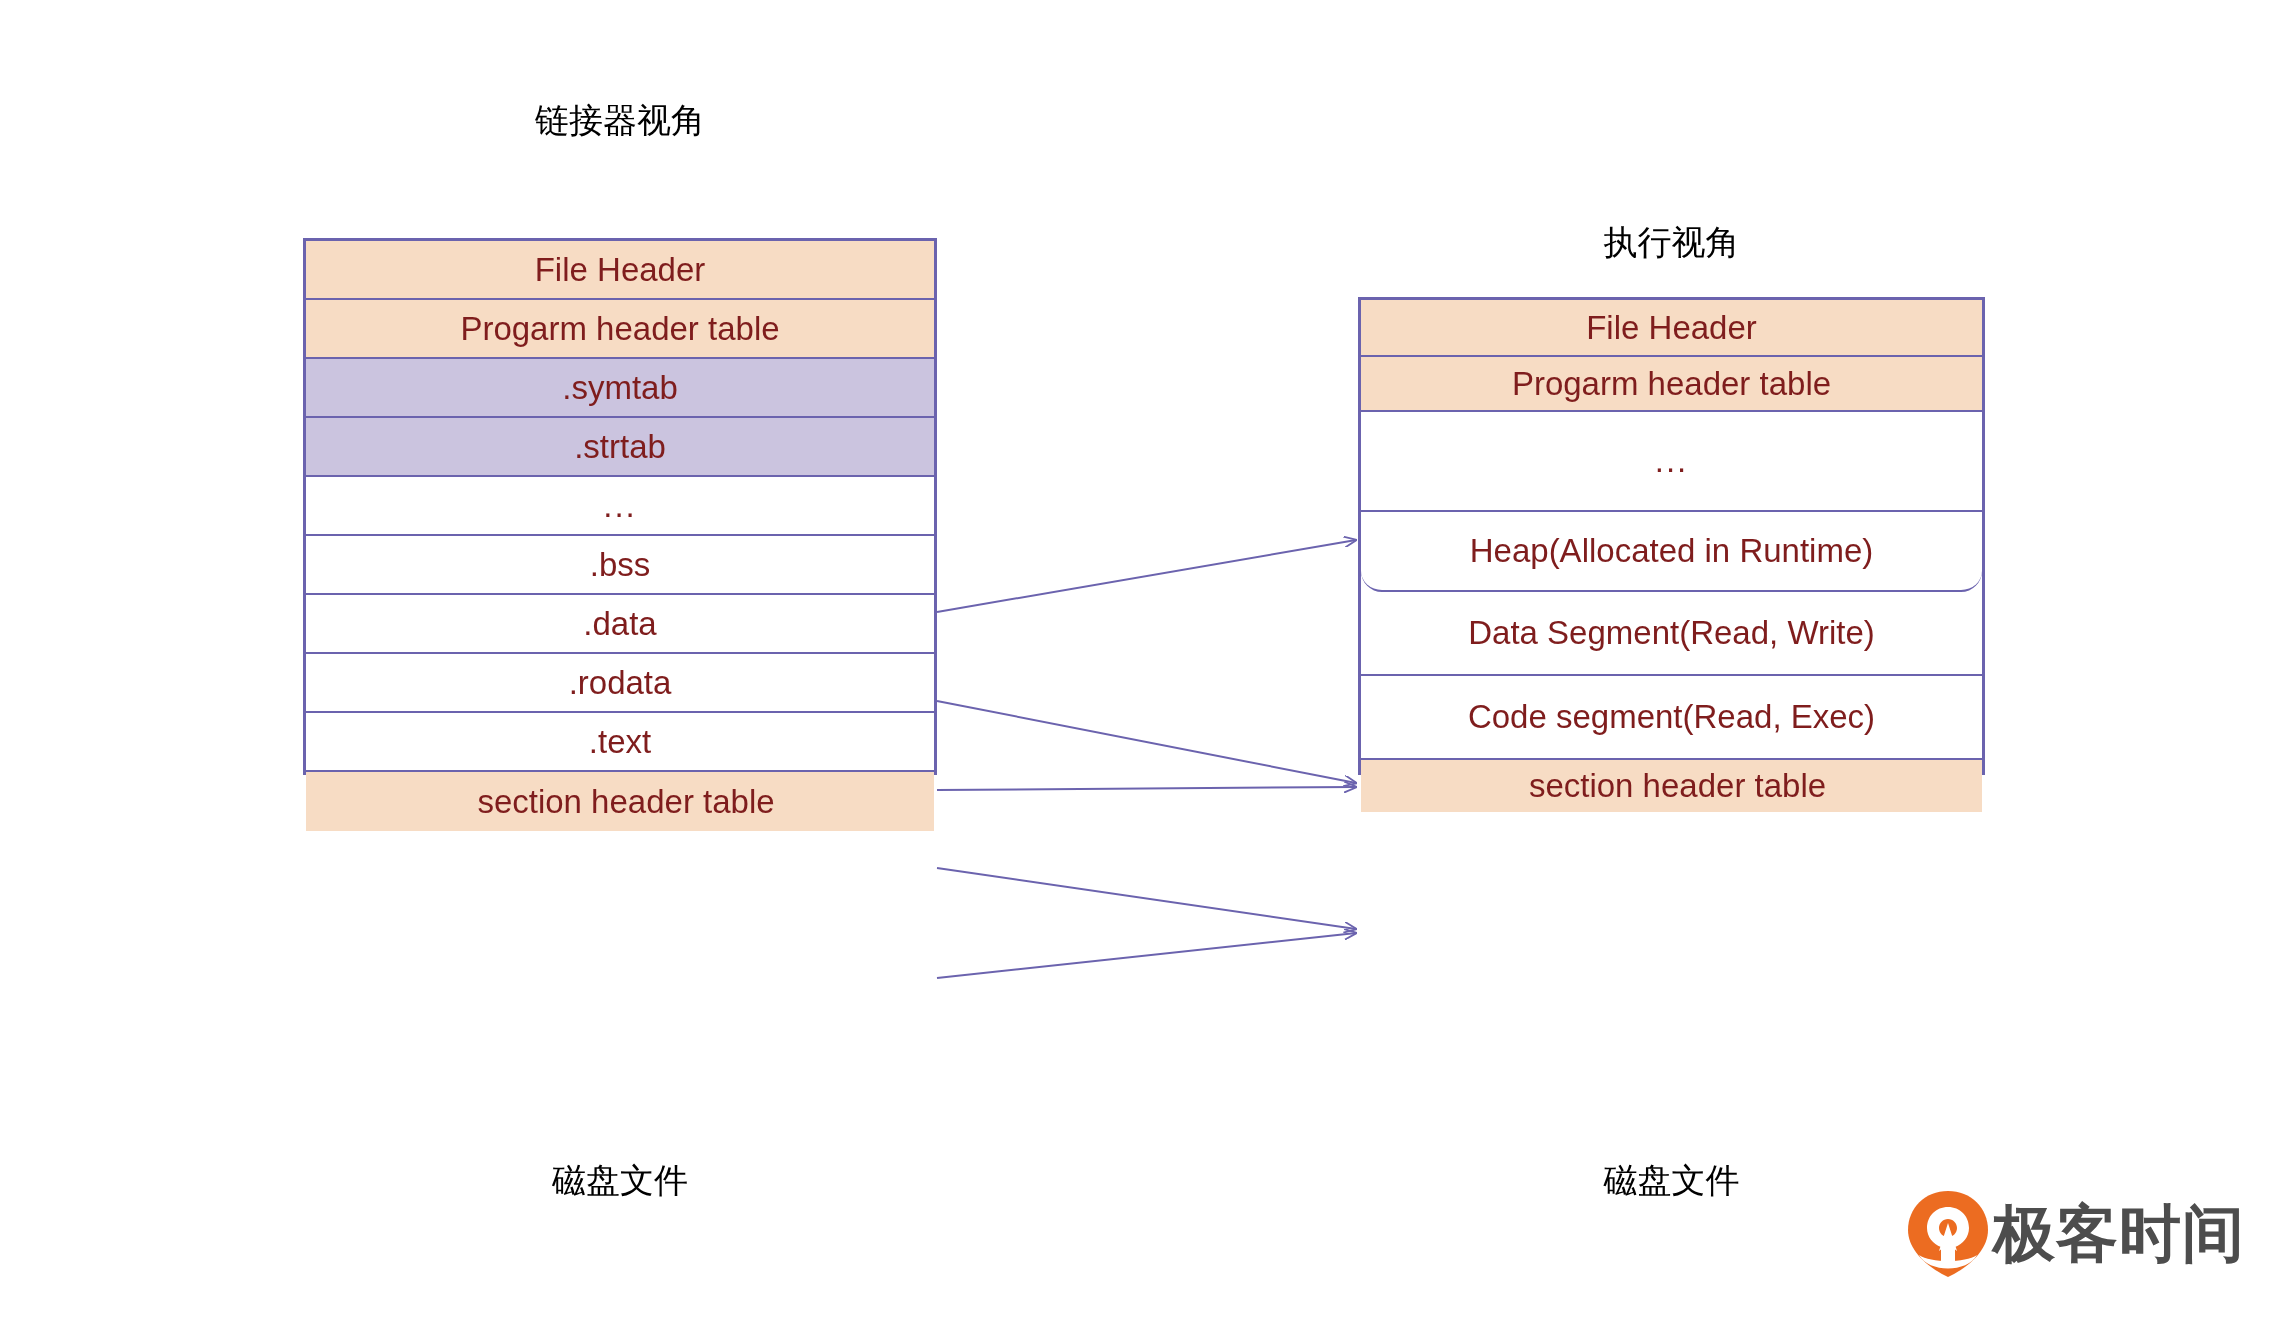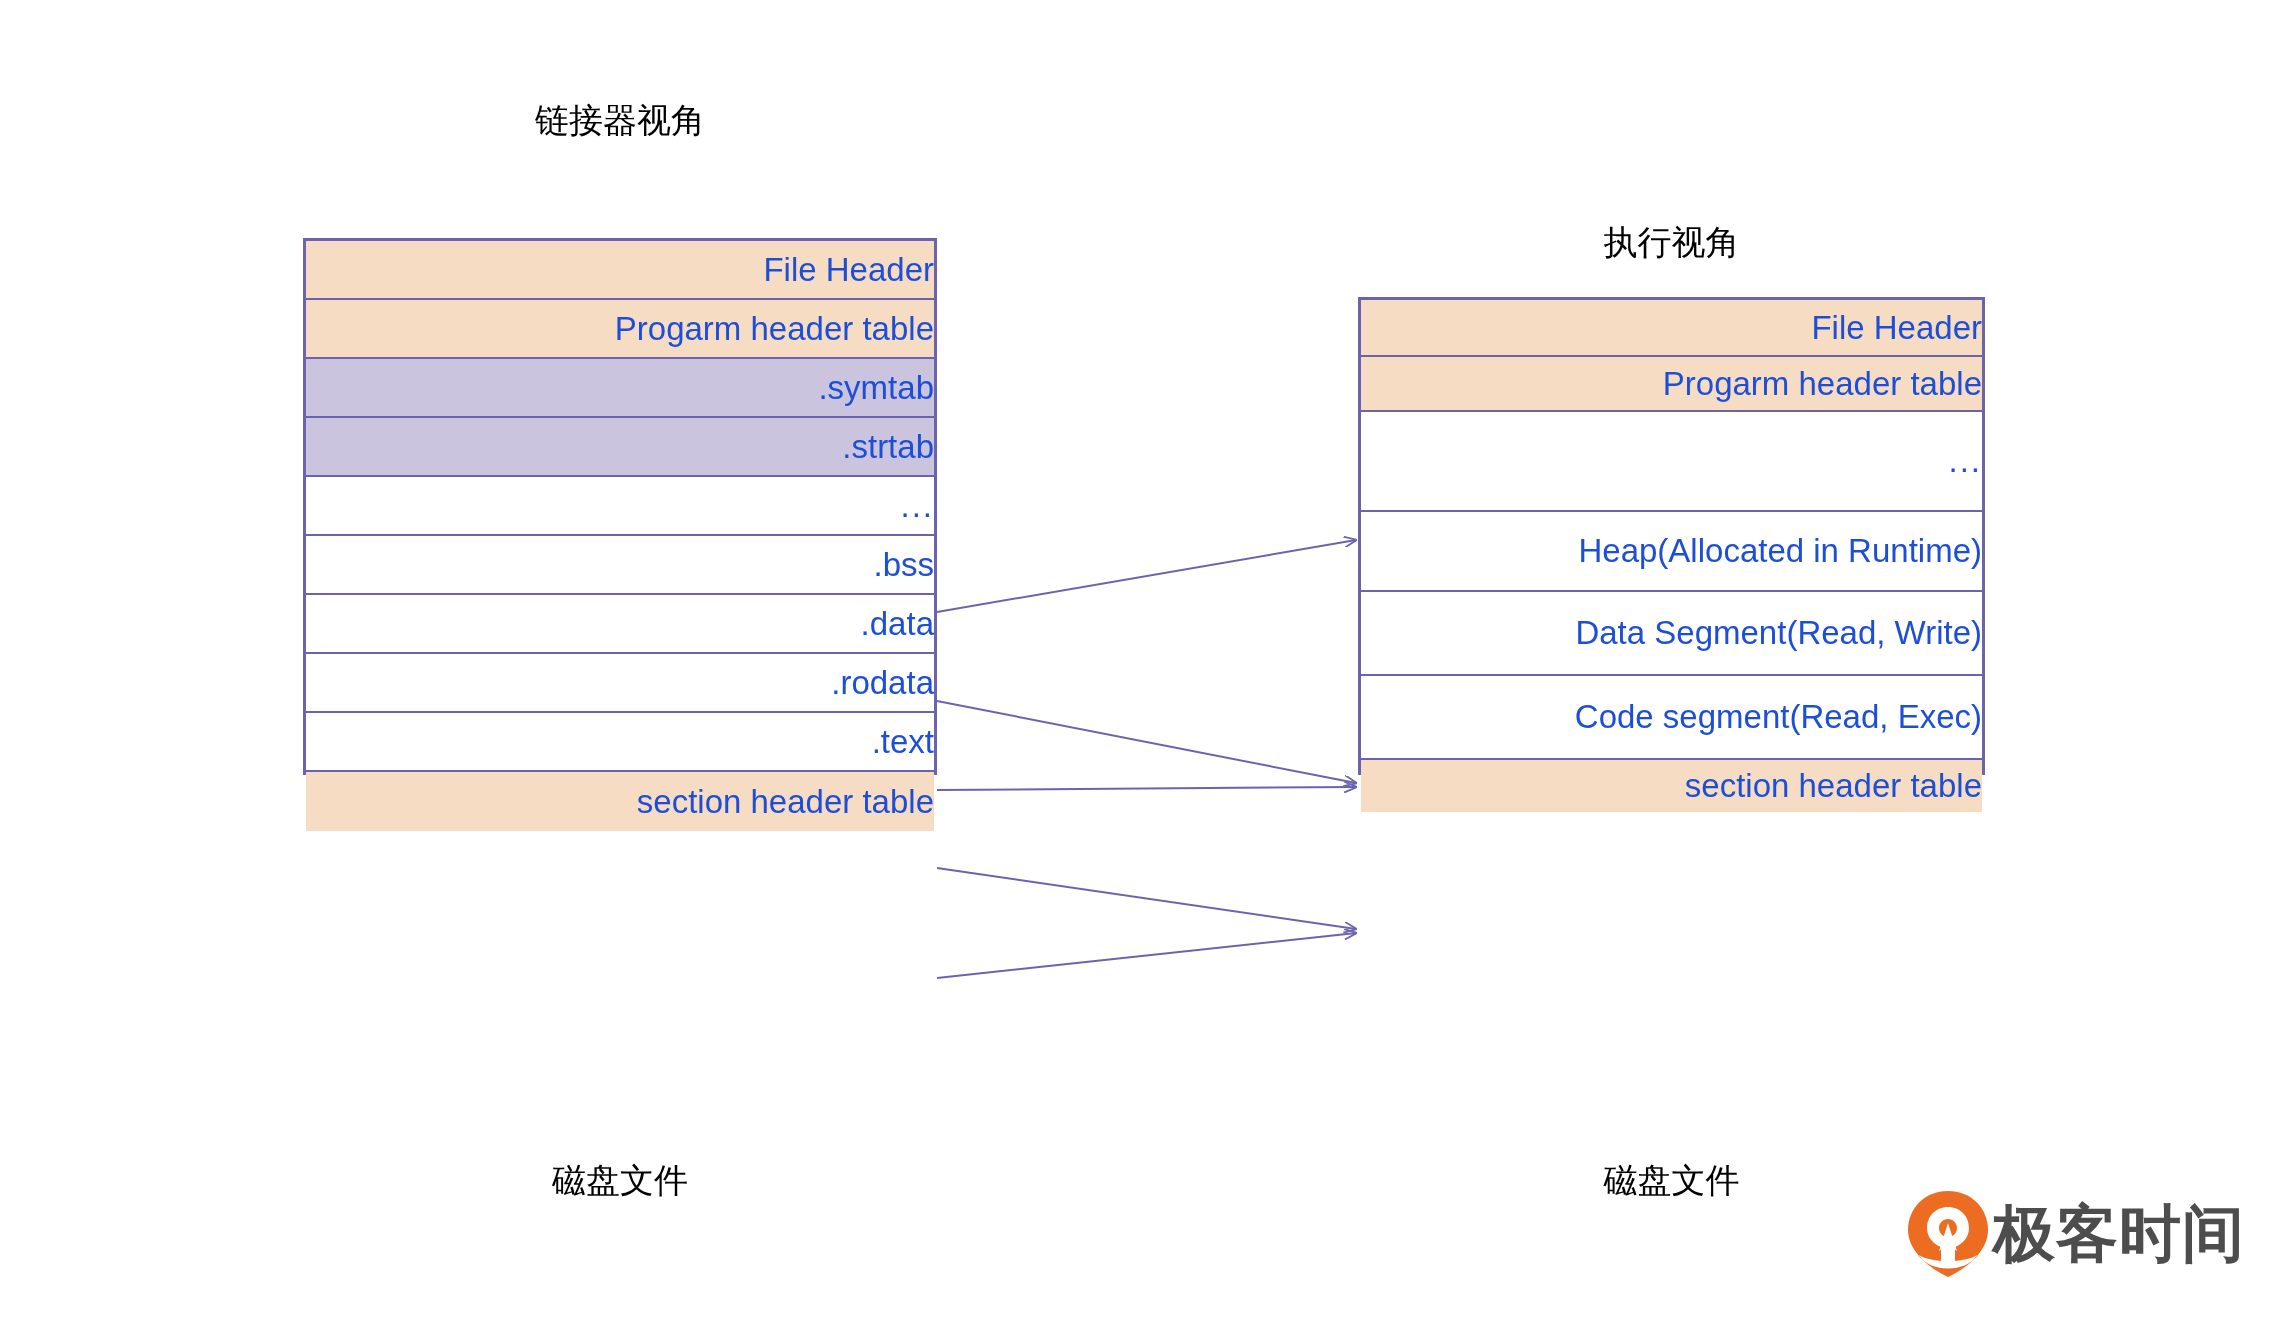--- a/index.html
+++ b/index.html
@@ -38,40 +38,40 @@
     background: #ffffff;
   }
   #linker-view-table    { left: 303px;  top: 238px; width: 634px; height: 537px; }
   #execution-view-table { left: 1358px; top: 297px; width: 627px; height: 478px; }
 
   .row {
     box-sizing: border-box;
     border-bottom: 2px solid #6b63ae;
     display: flex;
     align-items: center;
-    justify-content: flex-end;
+    justify-content: center;
     text-align: center;
     font-size: 33px;
-    color: #1d4ed8;
+    color: #7f1d1d;
     white-space: nowrap;
     overflow: hidden;
   }
   .row:last-child { border-bottom: none; padding-left: 12px; }
   .row.peach  { background: #f7dcc4; }
   .row.purple { background: #cbc4df; }
   .row.plain  { background: #ffffff; }
 
   
   #linker-view-table .row { height: 59px; }
 
   
   #execution-view-table .r-fileheader  { height: 57px; }
   #execution-view-table .r-pht         { height: 55px; }
   #execution-view-table .r-ellipsis    { height: 100px; }
-  #execution-view-table .r-heap        { height: 80px; }
+  #execution-view-table .r-heap        { height: 80px; border-radius: 21px; }
   #execution-view-table .r-data        { height: 84px; }
   #execution-view-table .r-code        { height: 84px; }
   #execution-view-table .r-sht         { height: 52px; }
 
   .ellipsis-cell { letter-spacing: 2px; }
 
   
   #arrow-layer {
     position: absolute;
     left: 0; top: 0;

